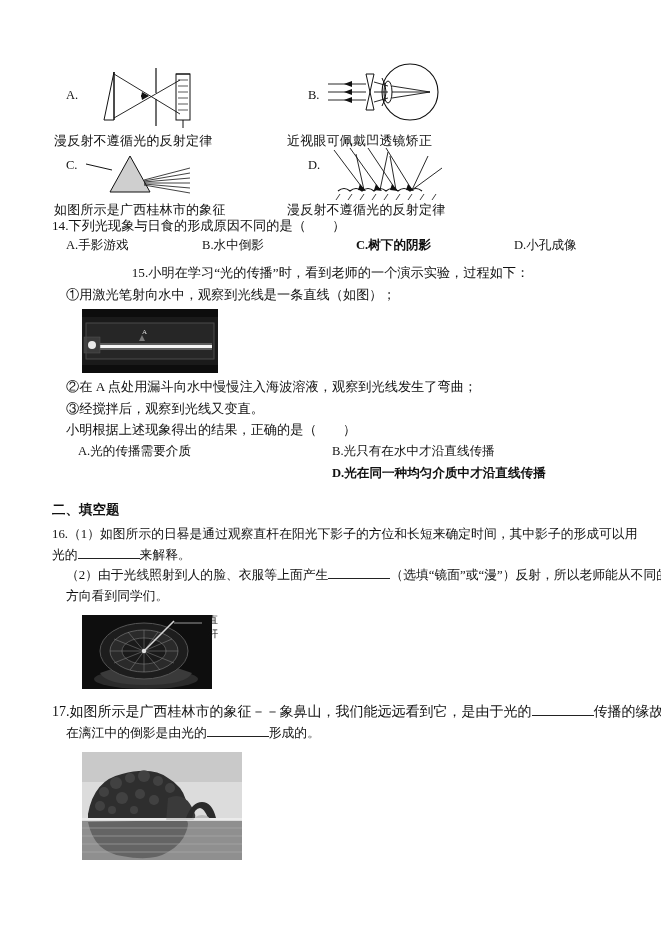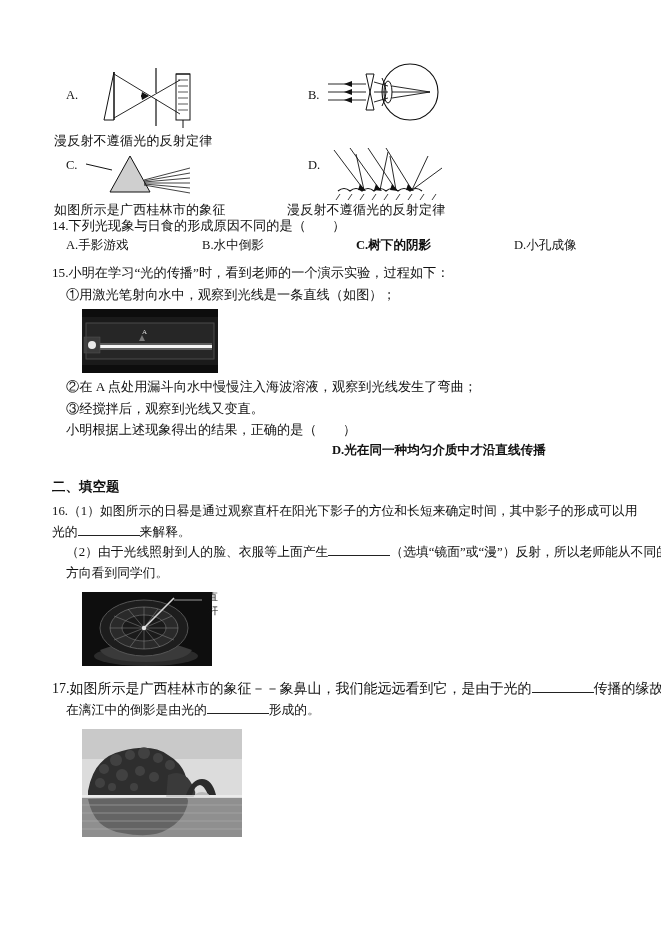--- a/index.html
+++ b/index.html
@@ -133,20 +133,21 @@
           <line x1="48" y1="34" x2="62" y2="34"></line>
           <line x1="48" y1="44" x2="62" y2="40"></line>
           <line x1="66" y1="28" x2="104" y2="34"></line>
           <line x1="66" y1="34" x2="104" y2="34"></line>
           <line x1="66" y1="40" x2="104" y2="34"></line>
         </g>
       </svg>
     </div>
 
     <div class="cap" style="left:2px; top:86px;">漫反射不遵循光的反射定律</div>
+    <div class="cap" style="left:235px; top:86px;">近视眼可佩戴凹透镜矫正</div>
 
     <div class="fig-label" style="left:14px; top:112px;">C.</div>
     <div class="fig-cell" style="left:34px; top:104px;">
       <svg width="120" height="50" viewBox="0 0 120 50">
 
         <line x1="0" y1="14" x2="26" y2="20" stroke="#111" stroke-width="1"></line>
 
         <path d="M44 6 L64 42 L24 42 Z" fill="#cfcfcf" stroke="#111" stroke-width="1"></path>
 
         <g stroke="#111" stroke-width="0.8">
@@ -203,21 +204,21 @@
   </div>
 
   <div class="qline">14.下列光现象与日食的形成原因不同的是（　　）</div>
   <div class="opts">
     <span class="opt" style="left:14px;">A.手影游戏</span>
     <span class="opt" style="left:150px;">B.水中倒影</span>
     <span class="opt" style="left:304px;font-weight:bold;">C.树下的阴影</span>
     <span class="opt" style="left:462px;">D.小孔成像</span>
   </div>
 
-  <div class="qline" style="margin-top:6px;">15.小明在学习“光的传播”时，看到老师的一个演示实验，过程如下：</div>
+  <div class="qline" style="margin-top:6px;text-align:center;">15.小明在学习“光的传播”时，看到老师的一个演示实验，过程如下：</div>
   <div class="qline indent1">①用激光笔射向水中，观察到光线是一条直线（如图）；</div>
 
   <div class="imgbox" style="margin:4px 0 4px 30px; width:136px; height:64px;">
     <div class="photo" style="width:136px; height:64px;">
       <svg width="136" height="64" viewBox="0 0 136 64">
         <rect x="0" y="0" width="136" height="64" fill="#0d0d0d"></rect>
         <rect x="0" y="8" width="136" height="48" fill="#1a1a1a"></rect>
         <rect x="4" y="14" width="128" height="36" fill="#262626"></rect>
 
         <rect x="10" y="36" width="120" height="3" fill="#f2f2f2"></rect>
@@ -229,20 +230,24 @@
         <rect x="4" y="14" width="128" height="36" fill="none" stroke="#4a4a4a" stroke-width="1"></rect>
         <text x="60" y="25" fill="#dddddd" font-family="Liberation Serif, serif" font-size="7">A</text>
         <polygon points="60,26 63,32 57,32" fill="#cccccc" opacity="0.5"></polygon>
       </svg>
     </div>
   </div>
 
   <div class="qline indent1">②在 A 点处用漏斗向水中慢慢注入海波溶液，观察到光线发生了弯曲；</div>
   <div class="qline indent1">③经搅拌后，观察到光线又变直。</div>
   <div class="qline indent1">小明根据上述现象得出的结果，正确的是（　　）</div>
+  <div class="opts" style="height:22px; margin-top:2px;">
+    <span class="opt" style="left:26px;">A.光的传播需要介质</span>
+    <span class="opt" style="left:280px;">B.光只有在水中才沿直线传播</span>
+  </div>
   <div class="opts" style="height:22px;">
     <span class="opt" style="left:280px;font-weight:bold;">D.光在同一种均匀介质中才沿直线传播</span>
   </div>
 
   <div class="sect-title">二、填空题</div>
 
   <div class="qline" style="font-size:12.8px;">16.（1）如图所示的日晷是通过观察直杆在阳光下影子的方位和长短来确定时间，其中影子的形成可以用</div>
   <div class="qline" style="font-size:12.8px;">
     <span>光的</span><span class="blank" style="width:62px;"></span><span>来解释。</span>
   </div>

